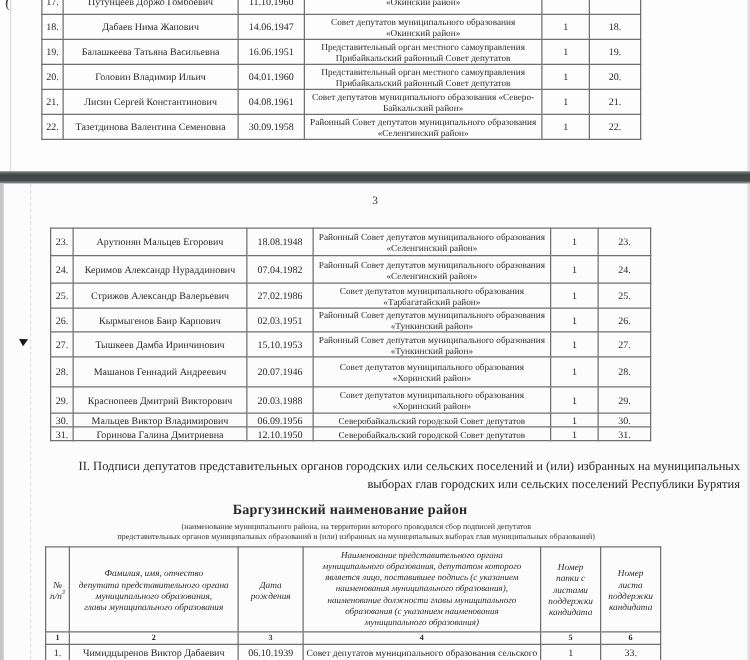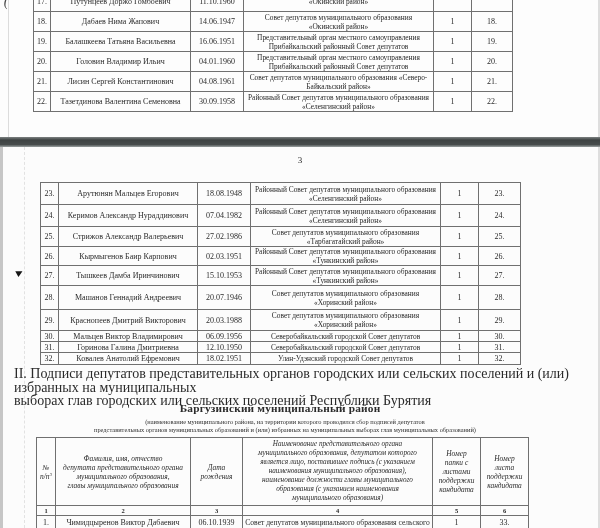--- a/index.html
+++ b/index.html
@@ -28,22 +28,22 @@
   td.c-org{font-size:7.4px;line-height:8.6px;white-space:pre-line;}
   td.c-folder,td.c-sheet{font-size:8px;}
   
   td.h{font-size:7.4px;line-height:8.4px;white-space:pre-line;vertical-align:middle;font-style:italic;}
   td.h-org{font-size:7.2px;line-height:8.2px;}
   td.idx{font-size:6.5px;line-height:7px;font-weight:bold;}
   td.c-org-left{font-size:7.6px;text-align:left;white-space:nowrap;}
   sup.fn{font-size:5px;vertical-align:super;line-height:0;}
   
   .pagenum{position:absolute;left:0;right:0;top:8px;text-align:center;font-size:9px;}
-  .sec-heading{position:absolute;left:14px;right:8px;top:220px;text-align:left;
-    font-size:14px;line-height:13.5px;}
+  .sec-heading{position:absolute;left:14px;right:8px;top:220px;text-align:right;
+    font-size:10px;line-height:13.5px;}
   .district{position:absolute;left:0;right:40px;top:255px;text-align:center;
     font-size:11.3px;font-weight:600;letter-spacing:.2px;}
   .district-sub{position:absolute;left:0;right:30px;top:271px;text-align:center;
     font-size:6.4px;line-height:7.8px;color:#333;}
   
   .paren-mark{position:absolute;left:4px;top:-6px;font-size:14px;color:#4a4a4a;transform:rotate(10deg);}
   .ink-mark{position:absolute;left:15px;top:122px;width:0;height:0;
     border-left:6px solid #161616;border-top:3px solid transparent;border-bottom:4px solid transparent;
     transform:rotate(-145deg);}
 </style>
@@ -216,37 +216,29 @@
         <td class="c-sheet">30.</td>
       </tr>
       <tr style="height:11px">
         <td class="c-num">31.</td>
         <td class="c-name">Горинова Галина Дмитриевна</td>
         <td class="c-dob">12.10.1950</td>
         <td class="c-org">Северобайкальский городской Совет депутатов</td>
         <td class="c-folder">1</td>
         <td class="c-sheet">31.</td>
       </tr>
-      <tr style="height:12px">
-        <td class="c-num">32.</td>
-        <td class="c-name">Ковалев Анатолий Ефремович</td>
-        <td class="c-dob">18.02.1951</td>
-        <td class="c-org">Улан-Удэнский городской Совет депутатов</td>
-        <td class="c-folder">1</td>
-        <td class="c-sheet">32.</td>
-      </tr>
     </tbody>
       </table>
 
     <div class="sec-heading">
       <div>II. Подписи депутатов представительных органов городских или сельских поселений и (или) избранных на муниципальных</div>
       <div>выборах глав городских или сельских поселений Республики Бурятия</div>
     </div>
 
-    <div class="district">Баргузинский муниципальный район</div>
+    <div class="district">Баргузинский наименование район</div>
     <div class="district-sub">
       <div>(наименование муниципального района, на территории которого проводился сбор подписей депутатов</div>
       <div>представительных органов муниципальных образований и (или) избранных на муниципальных выборах глав муниципальных образований)</div>
     </div>
 
     <table class="t" style="left:36px;top:290px;width:492px;">
       <colgroup>
           <col style="width:19px">
           <col style="width:135px">
           <col style="width:52px">

